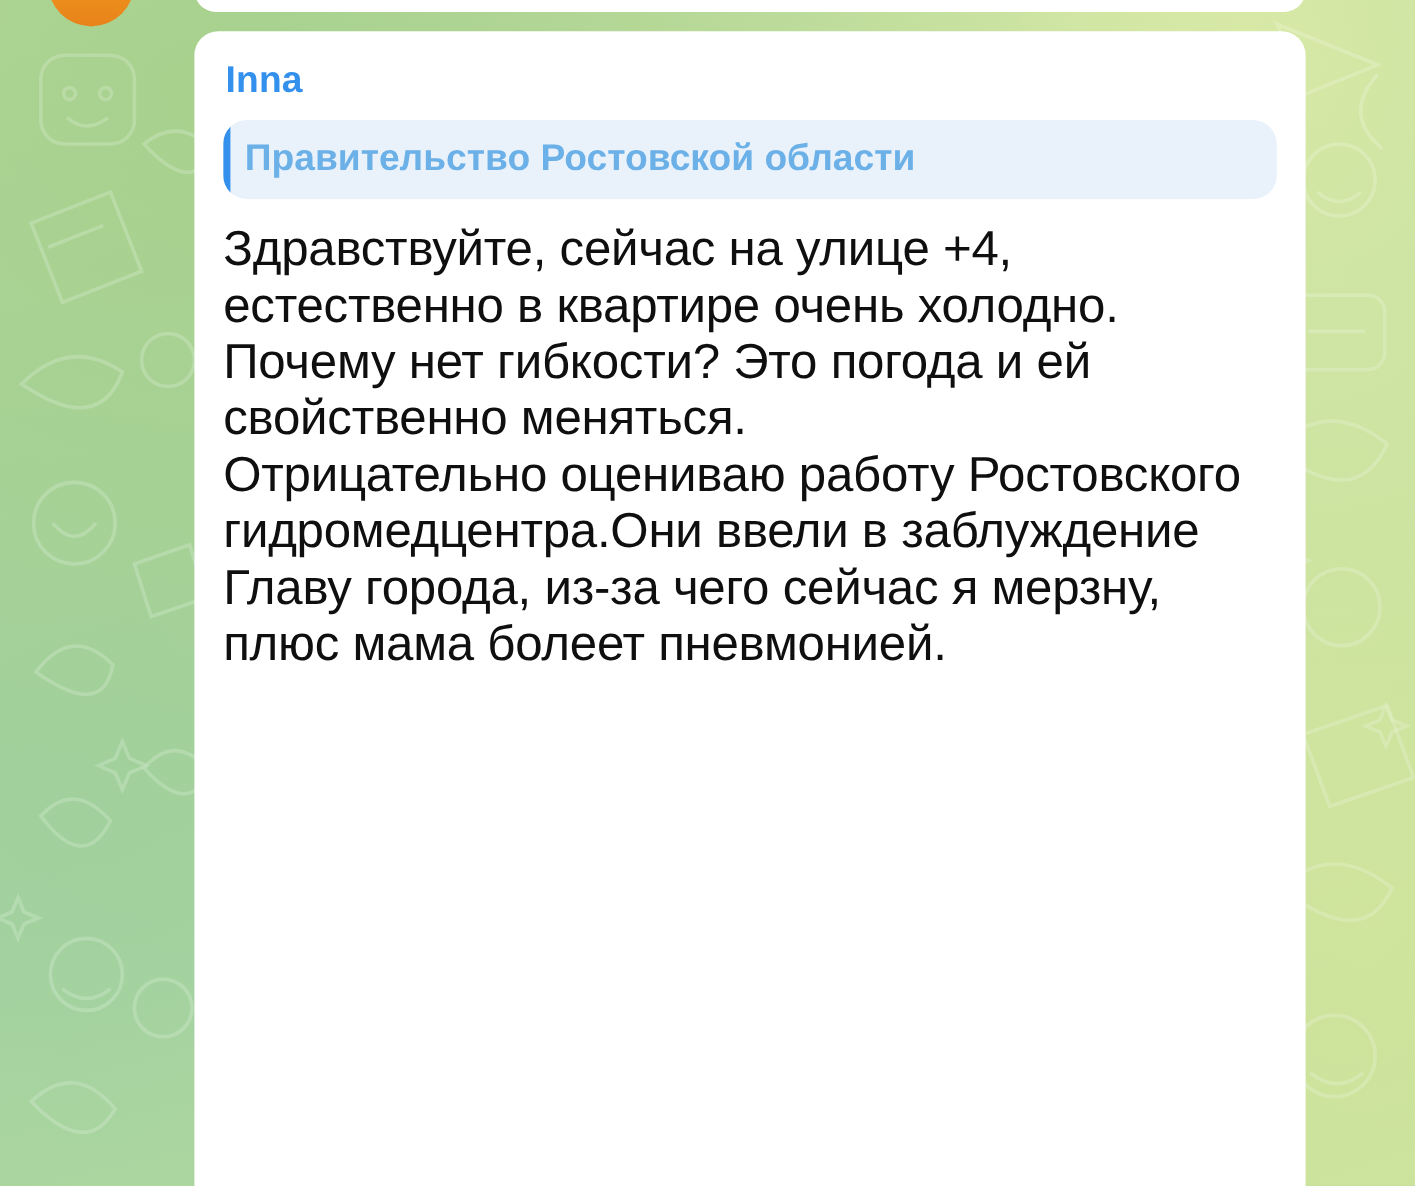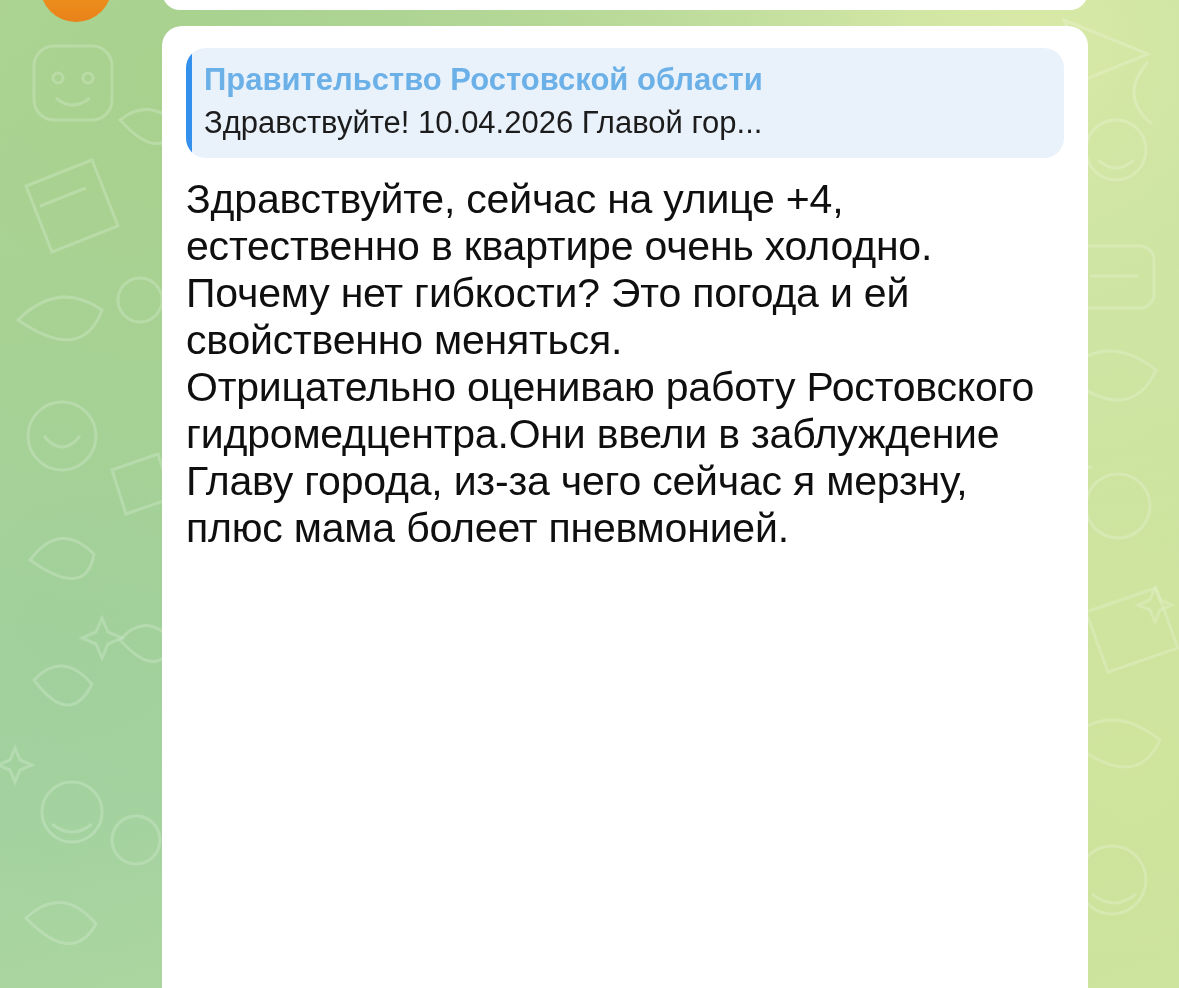--- a/index.html
+++ b/index.html
@@ -172,23 +172,23 @@
       </g>
     </svg>
   </div>
 </div>
 
 <div id="previous-avatar"></div>
 <div id="previous-message-bubble"></div>
 
 <div id="message-bubble">
 
+  <div id="sender-name">Inna</div>
 
   <div id="reply-quote">
     <div id="reply-quote-bar"></div>
     <div id="reply-title">Правительство Ростовской области</div>
-    <div id="reply-text">Здравствуйте! 10.04.2026 Главой гор...</div>
   </div>
 
   <div id="message-text">Здравствуйте, сейчас на улице +4, естественно в квартире очень холодно. Почему нет гибкости? Это погода и ей свойственно меняться.
 Отрицательно оцениваю работу Ростовского гидромедцентра.Они ввели в заблуждение Главу города, из-за чего сейчас я мерзну, плюс мама болеет пневмонией.</div>
 
 </div>
 
 </body></html>

